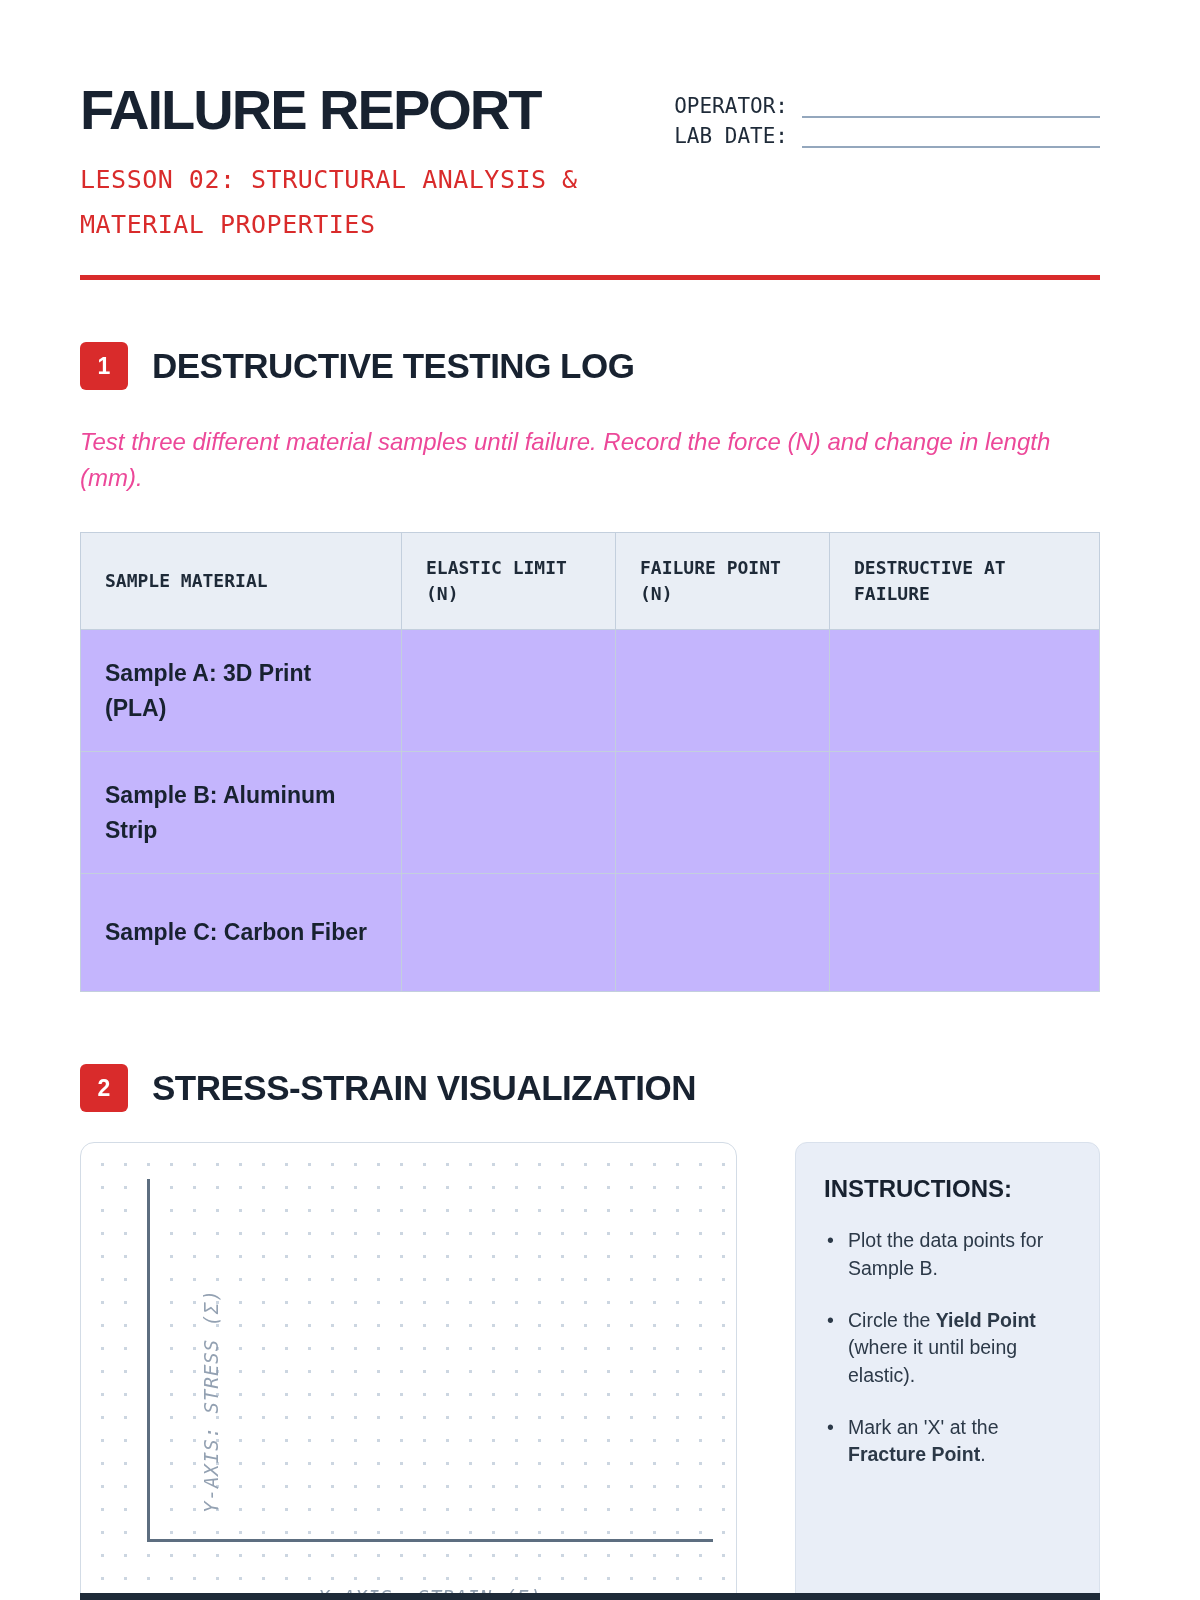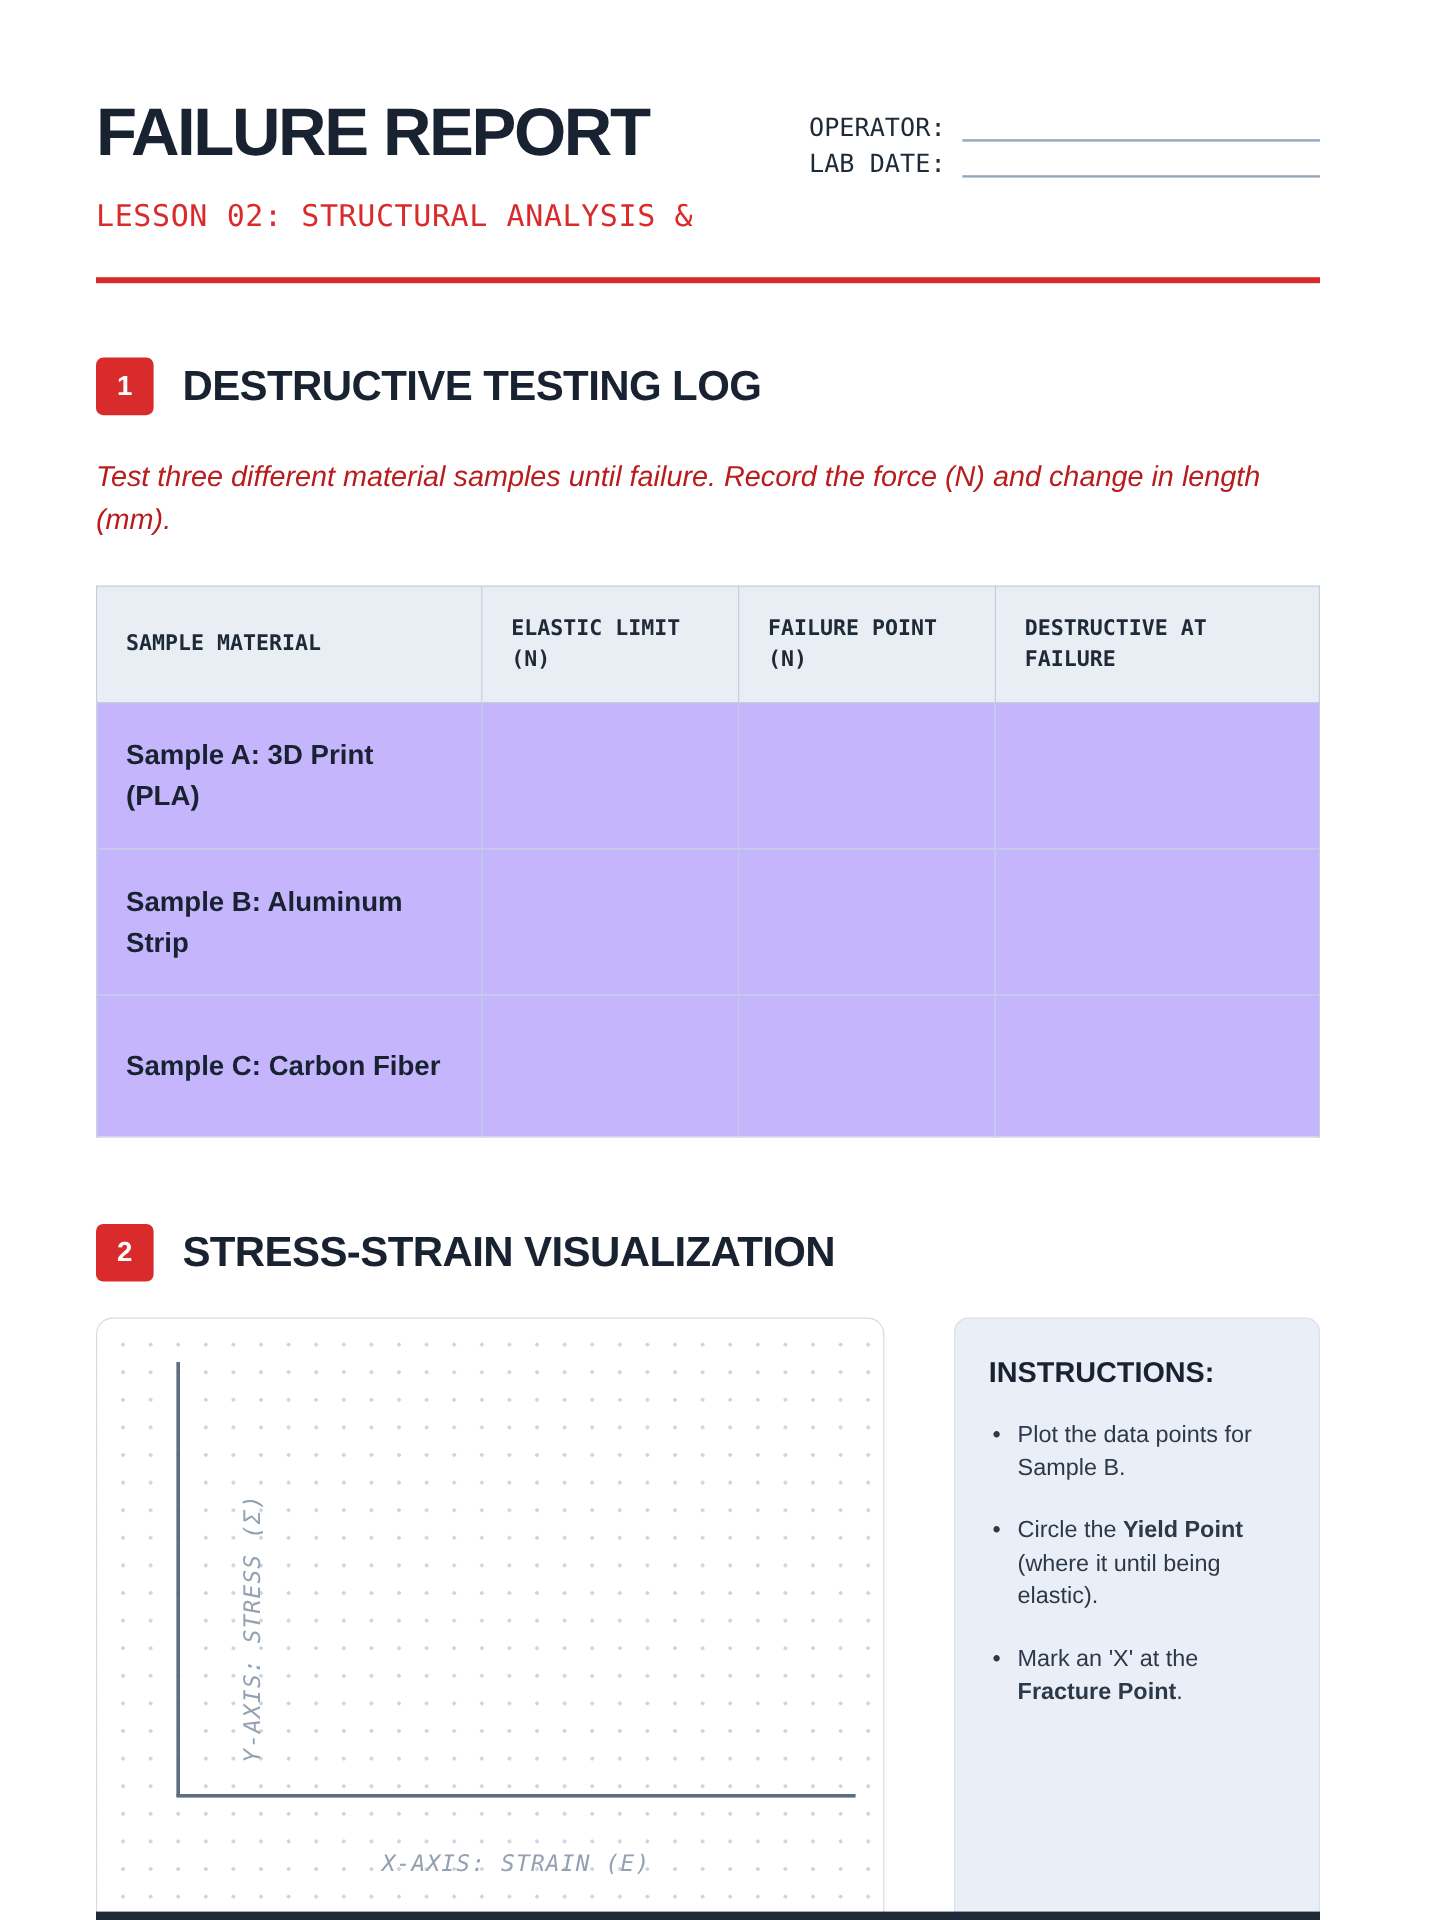--- a/index.html
+++ b/index.html
@@ -22,21 +22,21 @@
   .field-line { flex:1; border-bottom:2px solid #94a7bd; height:30px; }
 
   .divider { margin-top:28px; height:5px; background:#d92b2b; }
 
   
   .section-header { display:flex; align-items:center; gap:24px; margin-top:62px; }
   .badge { width:48px; height:48px; background:#d92b2b; color:#ffffff; border-radius:6px; flex:0 0 48px;
            display:flex; align-items:center; justify-content:center; font-size:23px; font-weight:700; }
   .section-title { font-size:35px; font-weight:800; letter-spacing:-0.5px; color:#182230; }
 
-  .description { margin-top:34px; font-style:italic; font-size:24px; color:#b91c1c; line-height:1.5; }
+  .description { margin-top:34px; font-style:italic; font-size:24px; color:#ec4899; line-height:1.5; }
 
   
   table { margin-top:36px; width:100%; border-collapse:collapse; }
   th, td { border:1px solid #c3cfdd; text-align:left; vertical-align:middle; }
   thead th { background:#e9eef5; font-family:"DejaVu Sans Mono", monospace; font-size:18px;
              font-weight:700; color:#1e2a38; padding:22px 24px; line-height:1.45; }
   tbody td { padding:26px 24px; height:118px; background:#c4b5fd; }
   td.material { font-weight:700; font-size:23px; line-height:1.5; color:#182230; }
 
   
@@ -67,20 +67,21 @@
 </head>
 <body>
 
 <div class="page">
 
   <div class="header">
     <div class="header-left">
       <div class="doc-title">FAILURE REPORT</div>
       <div class="doc-subtitle">
         <span>LESSON 02: STRUCTURAL ANALYSIS &amp;</span>
+        <span>MATERIAL PROPERTIES</span>
       </div>
     </div>
     <div class="fields">
       <div class="field-row">
         <span class="field-label">OPERATOR:</span>
         <span class="field-line"></span>
       </div>
       <div class="field-row">
         <span class="field-label">LAB DATE:</span>
         <span class="field-line"></span>

